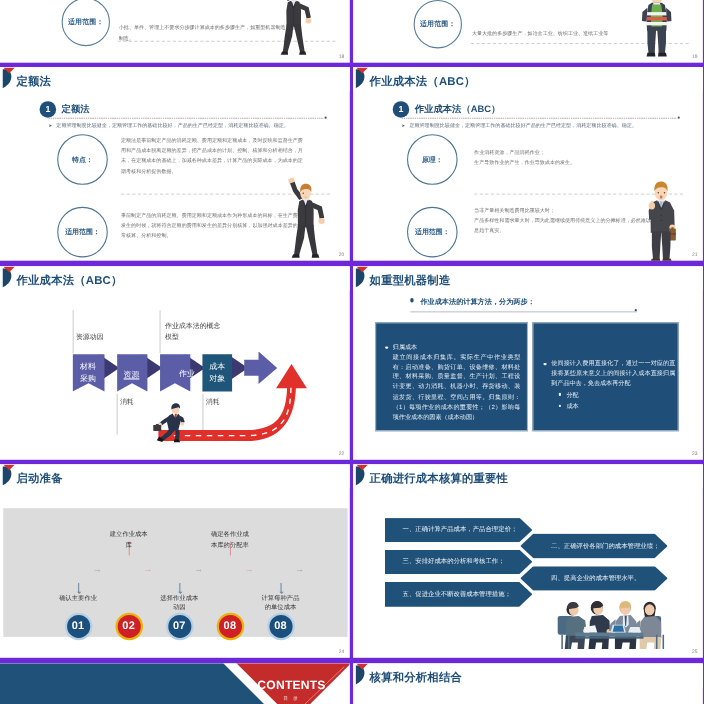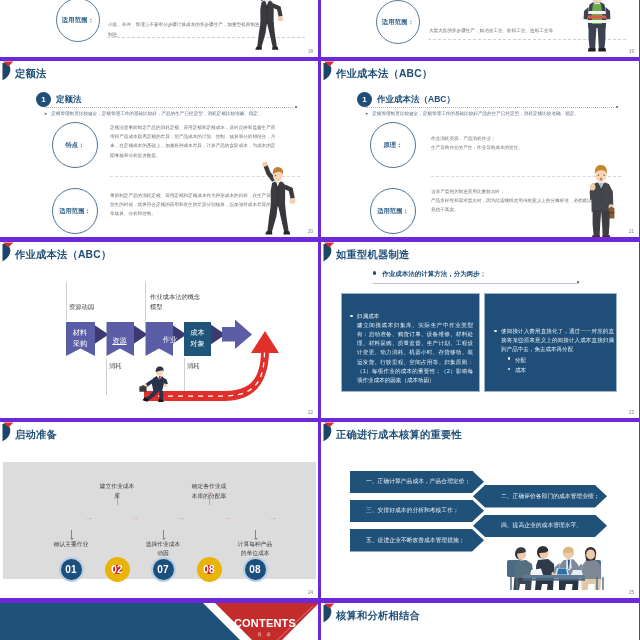--- a/index.html
+++ b/index.html
@@ -116,21 +116,21 @@
   .s24{left:0;top:422px;}
   .greypanel{position:absolute;left:3px;top:40px;width:313px;height:117px;background:#dcdcdc;}
   .ptitle{position:absolute;left:0;top:46px;width:313px;text-align:center;
           font-size:7.6px;font-weight:bold;color:#262626;letter-spacing:.2px;}
   .step{position:absolute;top:83px;width:25px;height:25px;}
   .st1{left:58.5px;} .st2{left:104.5px;} .st3{left:150.5px;}
   .st4{left:196.5px;} .st5{left:242.5px;}
   .ring{position:absolute;left:0;top:12px;width:25px;height:25px;border-radius:50%;
         display:flex;align-items:center;justify-content:center;box-sizing:border-box;margin-top:40px;}
   .ring-navy{background:#1b4f7e;border:2px solid #b6cfe3;}
-  .ring-red{background:#cf2026;border:8px solid #eab308;}
+  .ring-red{background:#cf2026;border:2px solid #eab308;}
   .stepnum{color:#fff;font-size:10px;font-weight:bold;letter-spacing:.2px;}
   .stem{position:absolute;left:12px;width:0;border-left:1px solid #9aa8b6;}
   .stem-down{top:25px;height:9px;border-left-color:#6f8ca5;}
   .stem-up{top:-10px;height:10px;border-left-color:#d79b93;}
   .stem-down::after{content:"";position:absolute;left:-2px;top:8px;width:0;height:0;
      border-left:2.2px solid transparent;border-right:2.2px solid transparent;
      border-top:2.8px solid #6f8ca5;}
   .stem-up::before{content:"";position:absolute;left:-2px;top:-3px;width:0;height:0;
      border-left:2.2px solid transparent;border-right:2.2px solid transparent;
      border-bottom:2.8px solid #d79b93;}

